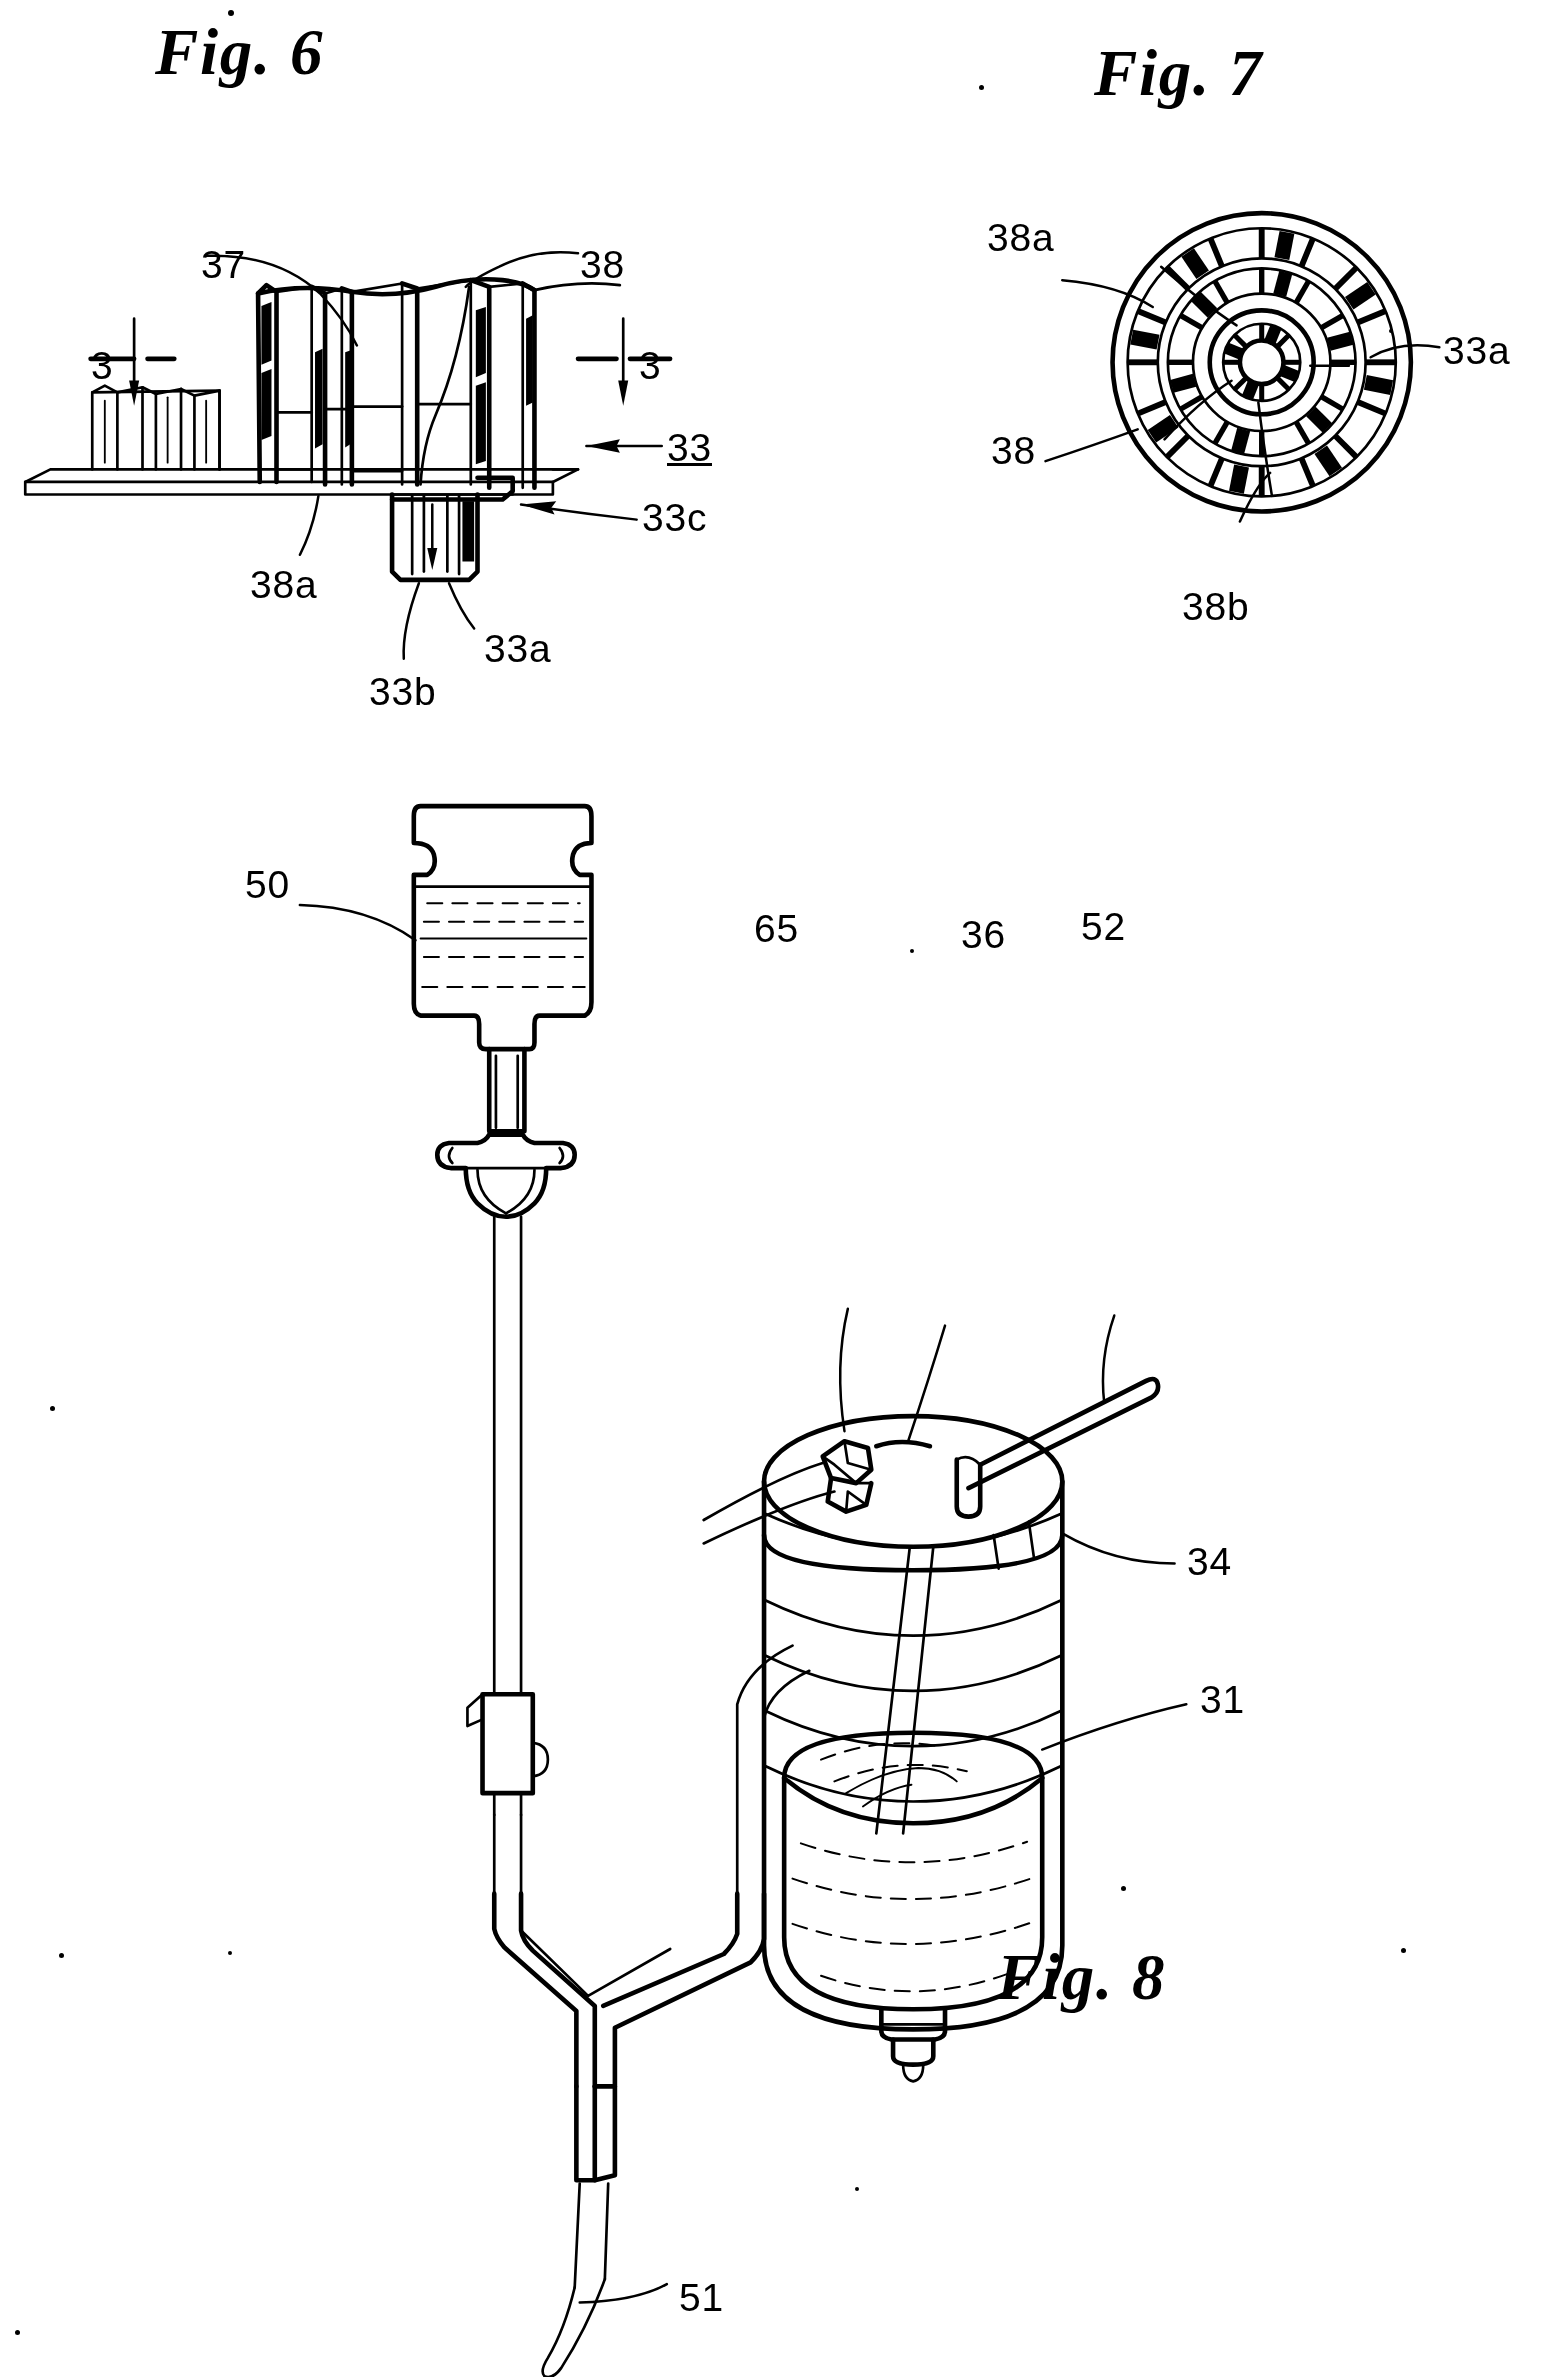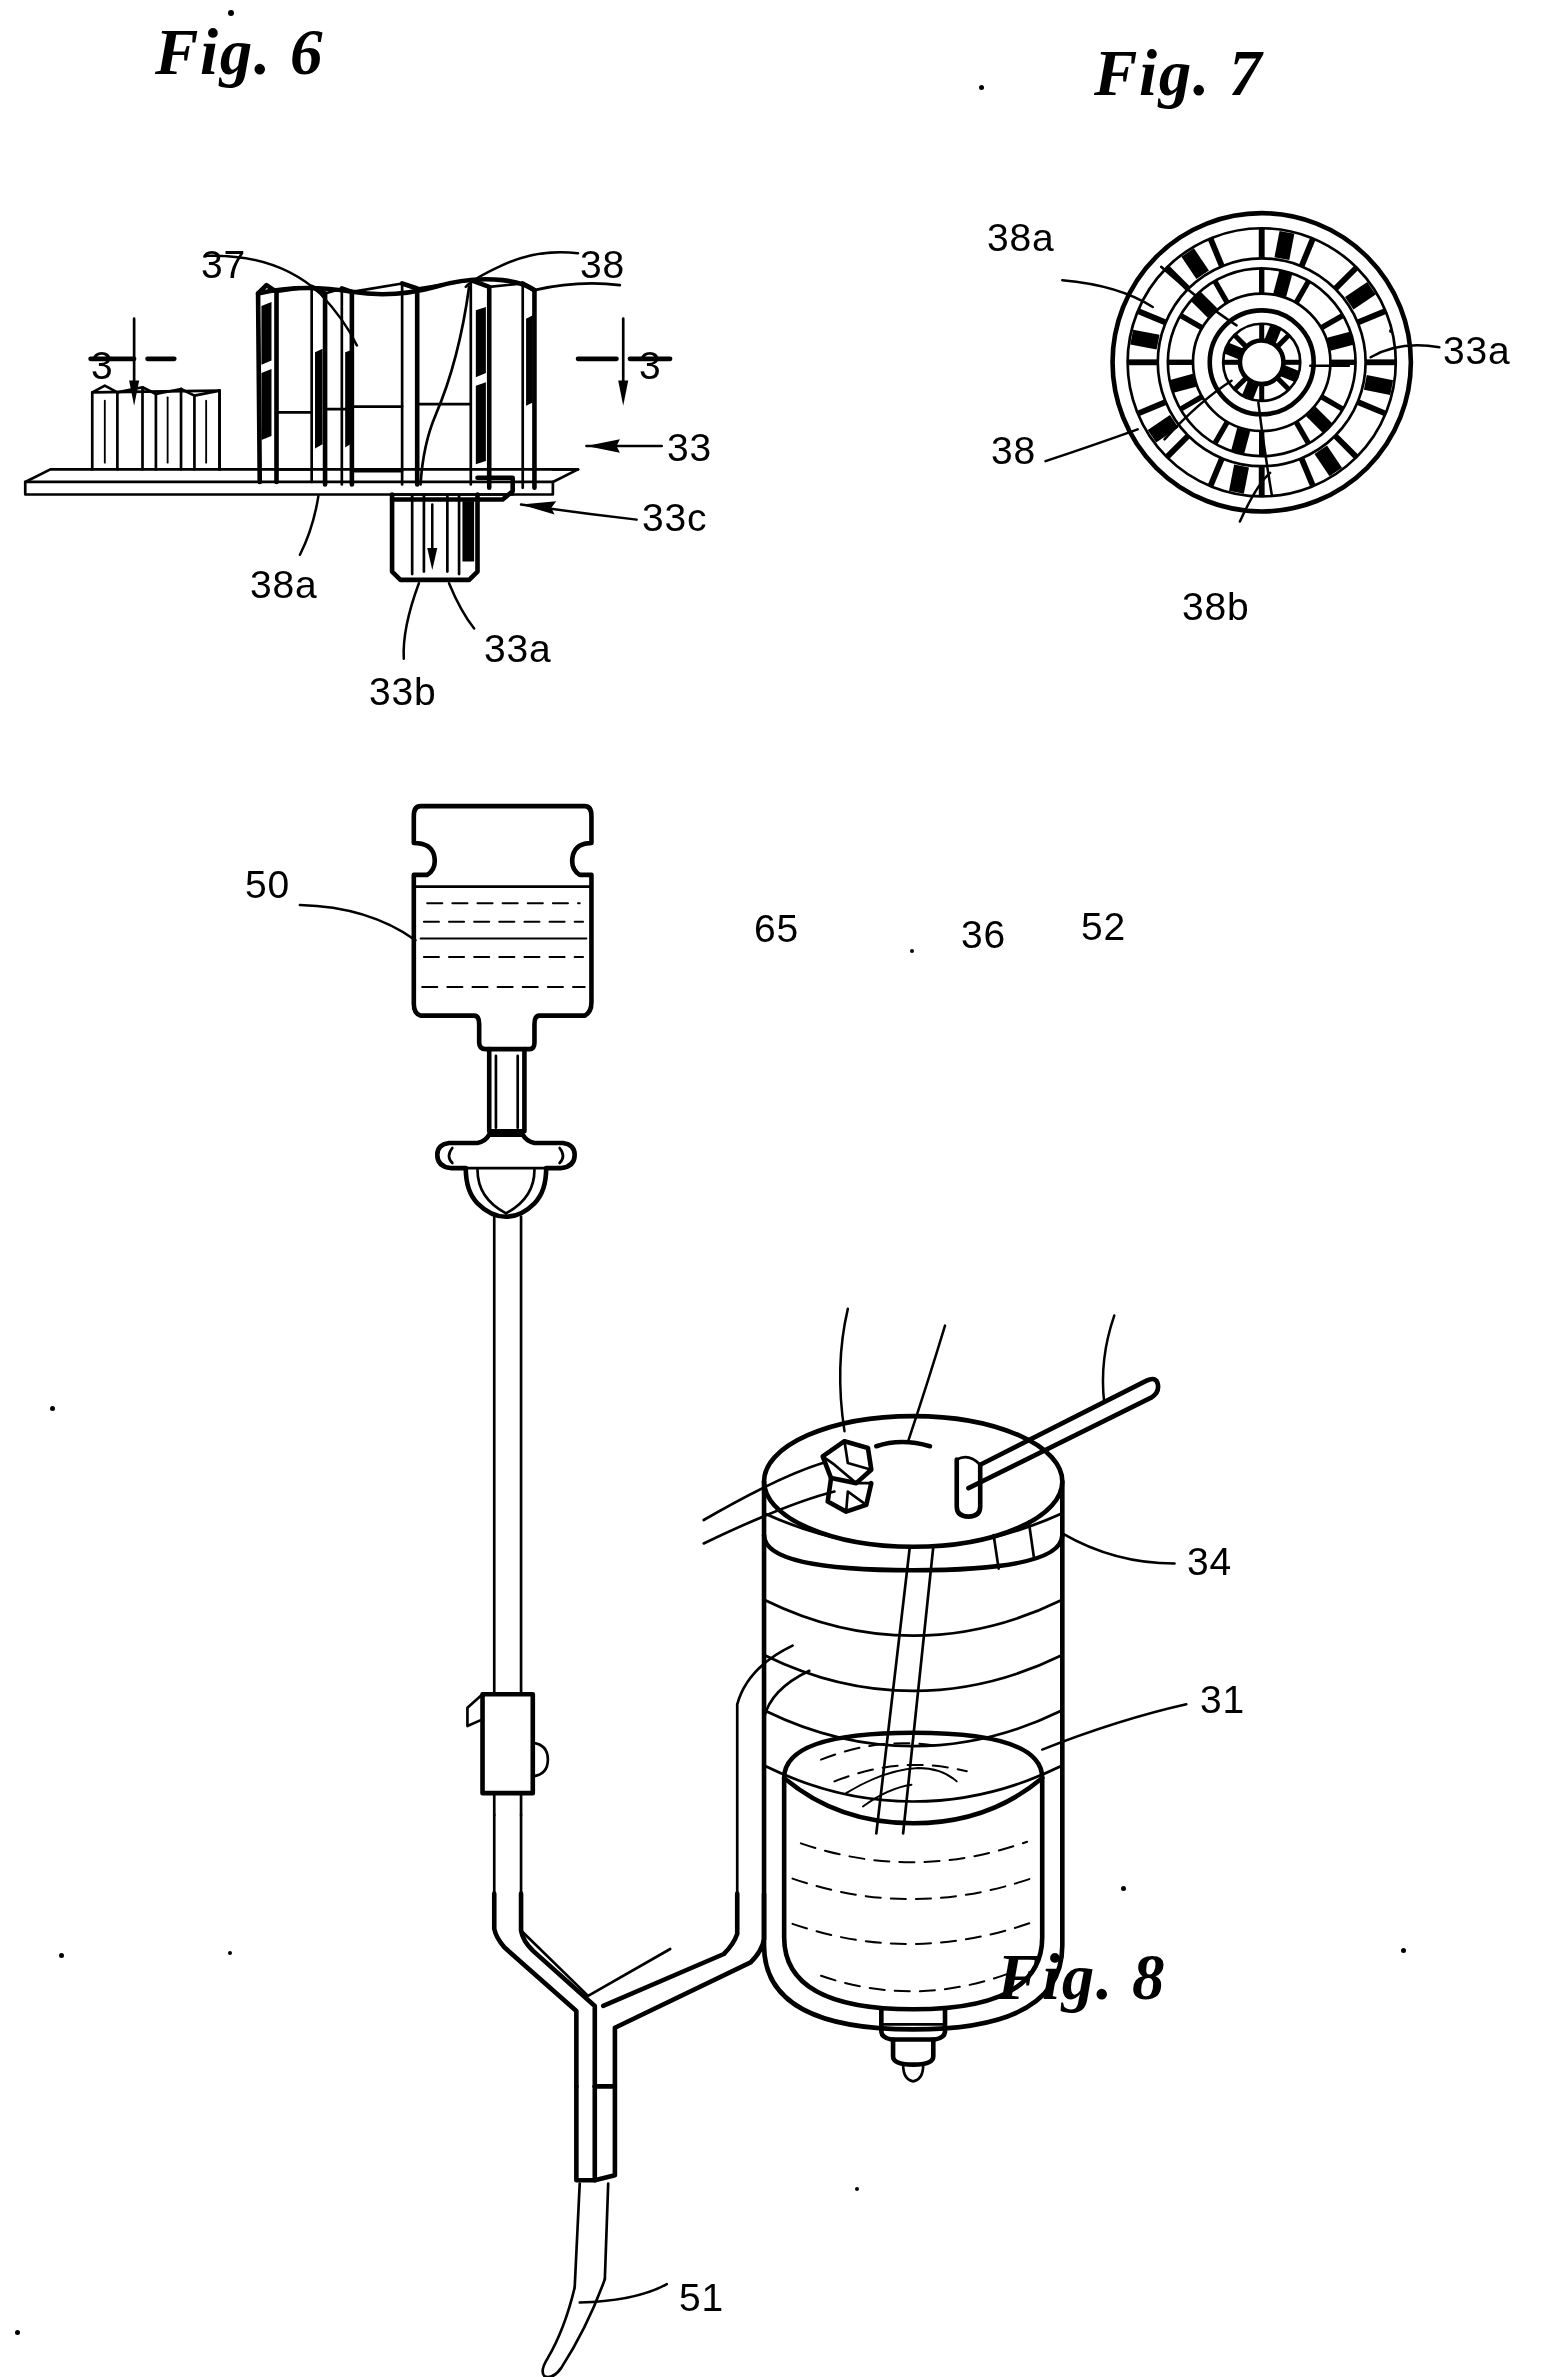--- a/index.html
+++ b/index.html
@@ -154,21 +154,21 @@
       <path class="lead" d="M 380 362 Q 374 400 358 432"></path>
 
       <path class="lead" d="M 500 466 Q 480 520 482 556"></path>
 
       <path class="lead" d="M 536 466 Q 550 500 566 520"></path>
     </svg>
   </div>
 
   <div class="ref" style="left:201px; top:243px;">37</div>
   <div class="ref" style="left:580px; top:243px;">38</div>
-  <div class="ref" style="left:667px; top:426px;">33</div>
+  <div class="ref" style="left:667px; top:426px;text-decoration:underline;">33</div>
   <div class="ref" style="left:642px; top:496px;">33c</div>
   <div class="ref" style="left:250px; top:563px;">38a</div>
   <div class="ref" style="left:369px; top:670px;">33b</div>
   <div class="ref" style="left:484px; top:627px;">33a</div>
   <div class="ref" style="left:91px; top:344px;">3</div>
   <div class="ref" style="left:639px; top:344px;">3</div>
 
   <div class="draw" style="left:955px; top:193px; width:600px; height:352px;">
     <svg width="600" height="352" viewBox="0 0 716 420">
       <g transform="translate(366,202)">

